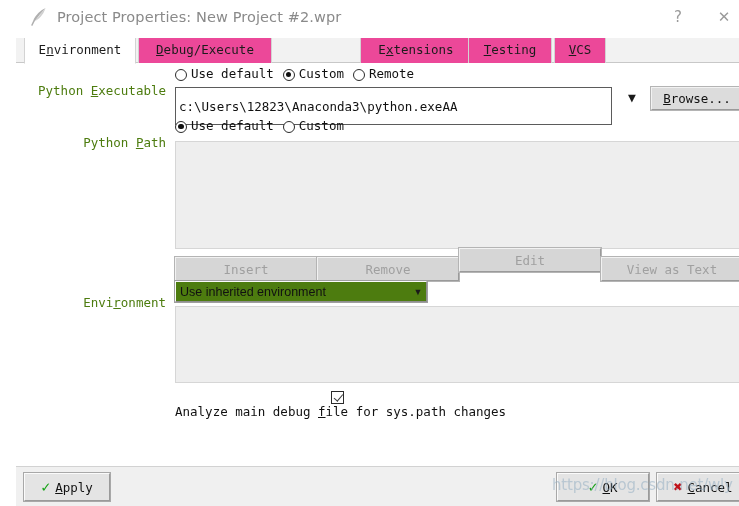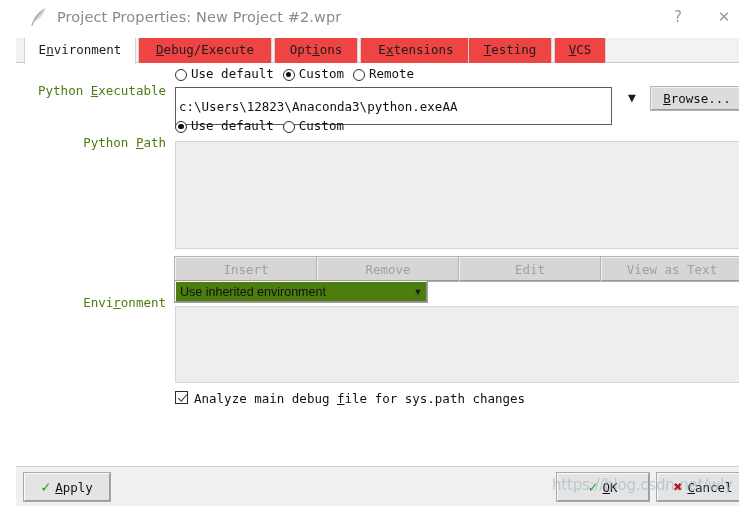--- a/index.html
+++ b/index.html
@@ -62,21 +62,21 @@
   }
   .tab {
     position: absolute;
     top: 0;
     height: 25px;
     line-height: 24px;
     font-family: "DejaVu Sans Mono", "Liberation Mono", monospace;
     font-size: 12.5px;
     color: #1c1c1c;
     text-align: center;
-    background: #ef4444;
+    background: #ec4899;
     border-left: 1px solid #d3d3d3;
     border-right: 1px solid #d3d3d3;
     white-space: nowrap;
   }
   .tab.active {
     background: #ffffff;
     border-bottom: 1px solid #ffffff;
     height: 26px;
     z-index: 3;
   }
@@ -203,24 +203,26 @@
     width: 16px;
     text-align: center;
     font-size: 9px;
     color: #1a1a1a;
   }
 
   
   .checkrow {
     position: absolute;
     display: flex;
-    font-family: "DejaVu Sans Mono", "Liberation Mono", monospace;
-    font-size: 12.5px;
-    color: #111;
-    white-space: nowrap;
+    align-items: center;
+    font-family: "DejaVu Sans Mono", "Liberation Mono", monospace;
+    font-size: 12.5px;
+    color: #111;
+    white-space: nowrap;
+    flex-direction: column;
   }
   .checkbox {
     width: 13px; height: 13px;
     border: 1.4px solid #2b2b2b;
     background: #fff;
     margin-right: 6px;
     position: relative;
     flex: 0 0 auto;
   }
   .checkbox.checked::after {
@@ -290,21 +292,20 @@
     </div>
     <div class="title-text">Project Properties: New Project #2.wpr</div>
     <div class="title-spacer"></div>
     <div class="win-btn">?</div>
     <div class="win-btn close">✕</div>
   </div>
 
   <div class="tabstrip" id="tabstrip">
       <div class="tab active" style="left: 8px; width: 112px;"><span>E</span><u>n</u><span>vironment</span></div>
       <div class="tab" style="left: 122px; width: 134px;"><span></span><u>D</u><span>ebug/Execute</span></div>
-      <div class="tab" style="left: 258px; width: 84px;"><span>Opt</span><u>i</u><span>ons</span></div>
       <div class="tab" style="left: 344px; width: 112px;"><span>E</span><u>x</u><span>tensions</span></div>
       <div class="tab" style="left: 452px; width: 84px;"><span></span><u>T</u><span>esting</span></div>
       <div class="tab" style="left: 538px; width: 52px;"><span></span><u>V</u><span>CS</span></div>
     </div>
 
   <div class="content">
 
     <div class="row-label" style="left:0px; top:20px; width:150px;">
       <span>Python </span><u>E</u><span>xecutable</span>
     </div>
@@ -349,21 +350,21 @@
           <span class="radio"></span>
           <span class="radio-label">Custom</span>
         </div>
       </div>
 
     <div class="listpanel" style="left:159px; top:78px; width:568px; height:108px;"></div>
 
     <div id="path-buttons">
         <div class="btn disabled" style="left: 159px; top: 194px; width: 142px; height: 24px;">Insert</div>
         <div class="btn disabled" style="left: 301px; top: 194px; width: 142px; height: 24px;">Remove</div>
-        <div class="btn disabled" style="left: 443px; top: 194px; width: 142px; height: 24px;">Edit</div>
+        <div class="btn disabled" style="left: 443px; top: 185px; width: 142px; height: 24px;">Edit</div>
         <div class="btn disabled" style="left: 585px; top: 194px; width: 142px; height: 24px;">View as Text</div>
       </div>
 
     <div class="row-label" style="left:0px; top:232px; width:150px;">
       <span>Envi</span><u>r</u><span>onment</span>
     </div>
 
     <div class="combo" style="left:159px; top:218px; width:252px; height:21px;">
       <span class="combo-text">Use inherited environment</span>
       <span class="combo-arrow">▼</span>

